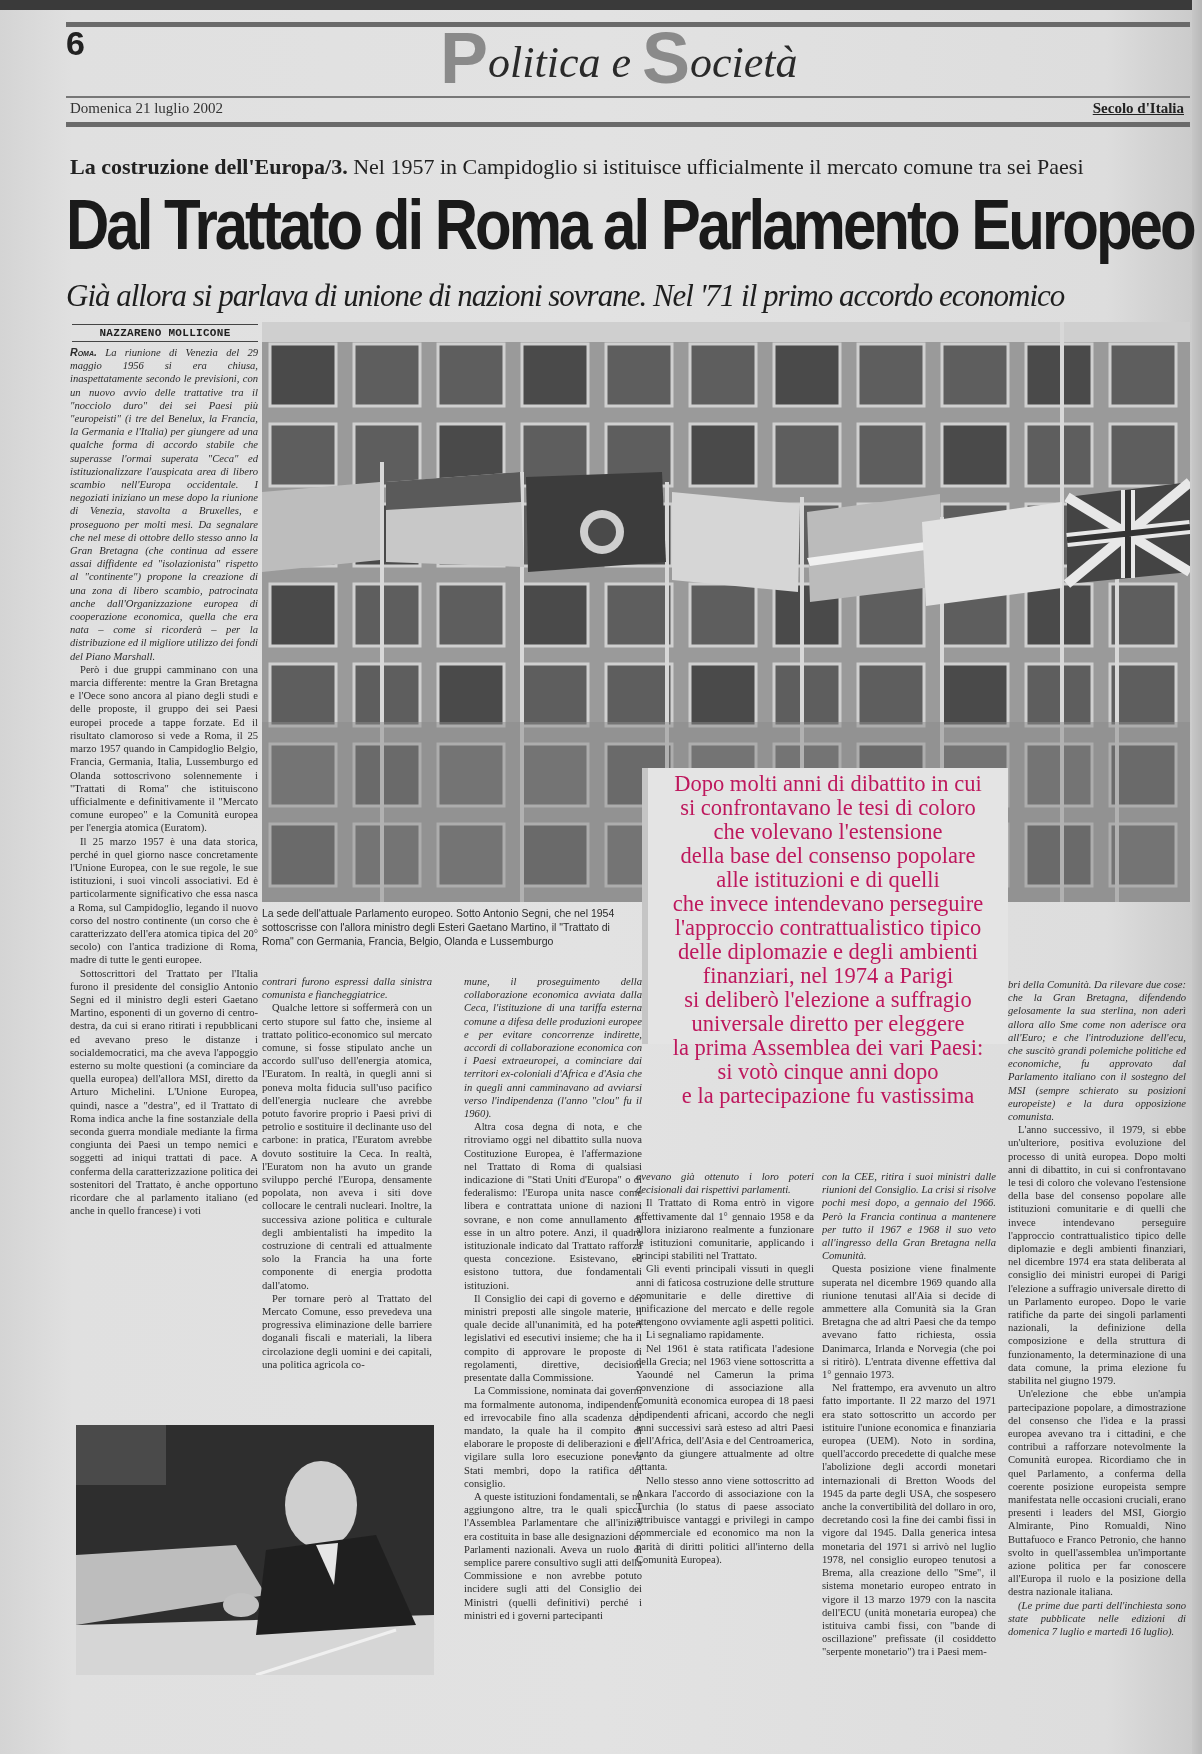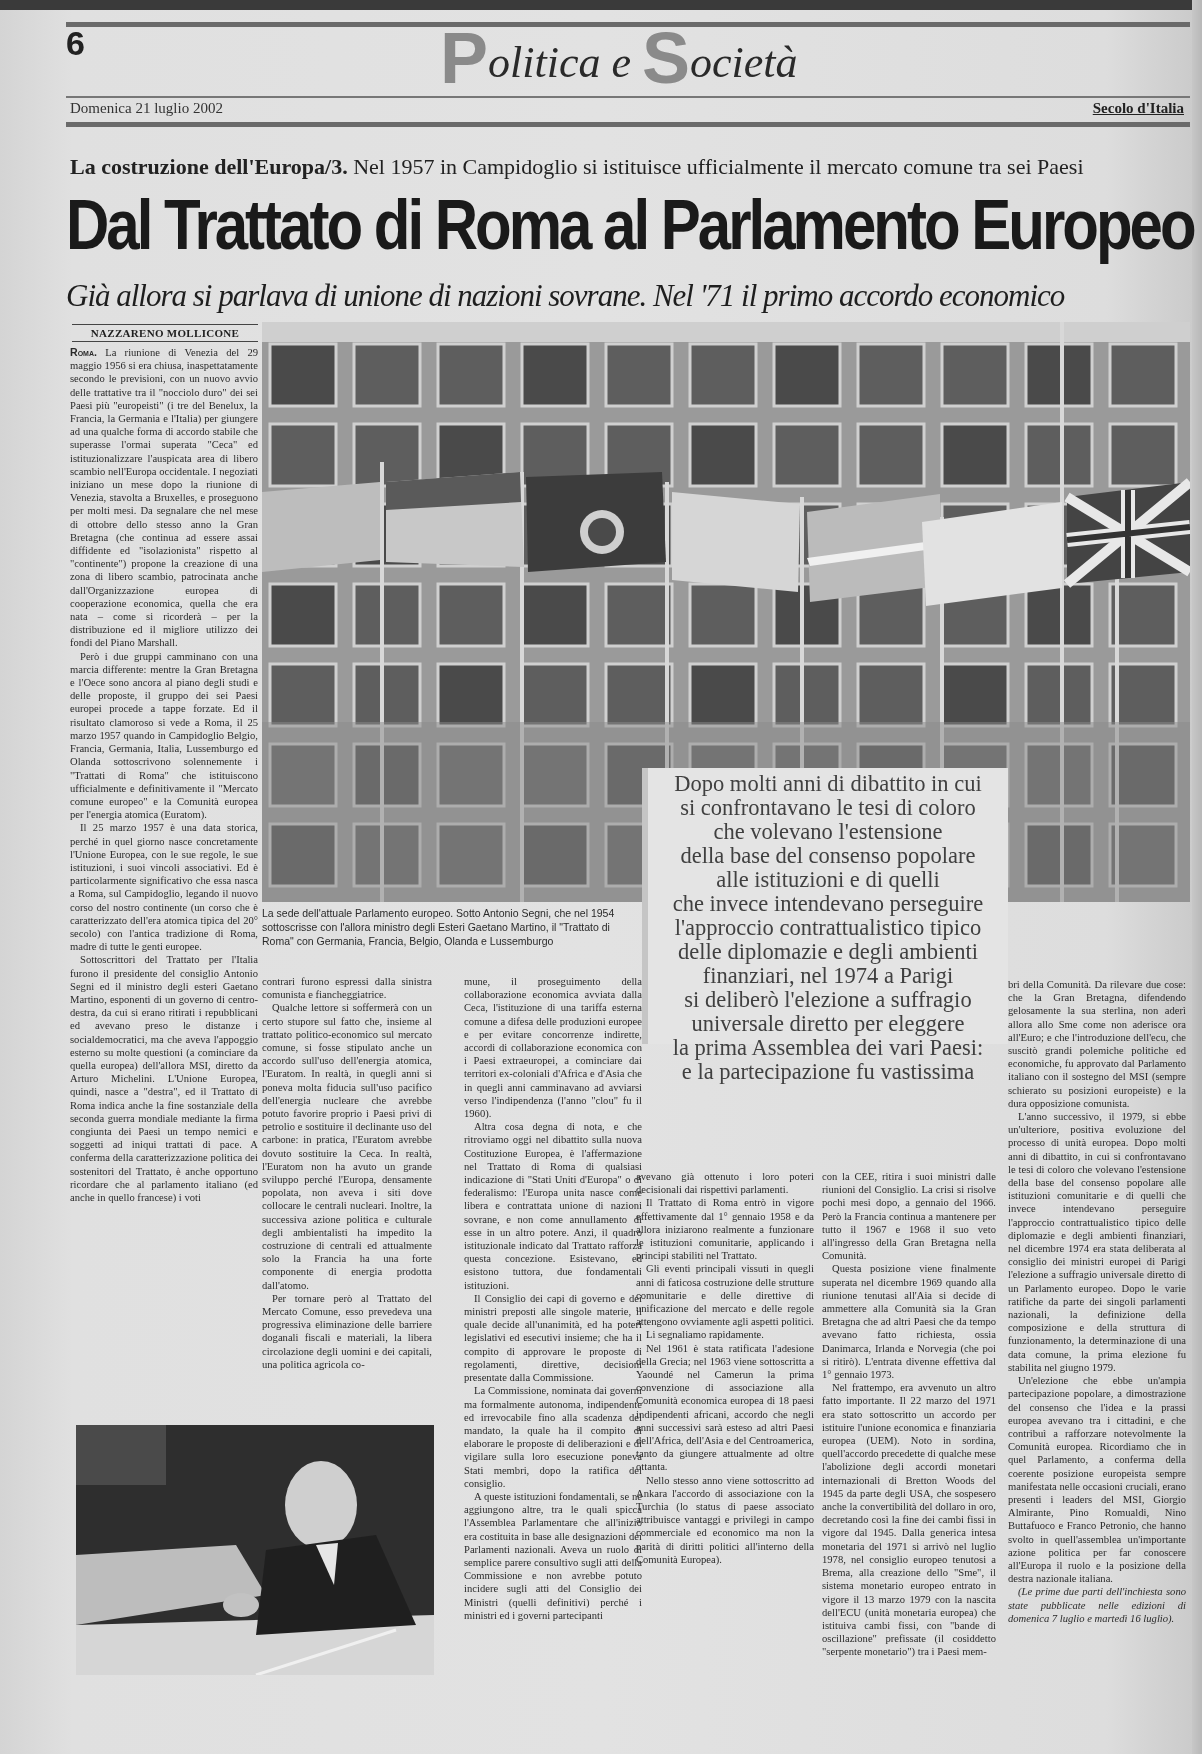--- a/index.html
+++ b/index.html
@@ -47,46 +47,46 @@
     font-family: "Liberation Sans", "DejaVu Sans", sans-serif; font-weight: bold;
     font-size: 60px; letter-spacing: -3px; color: #1a1a1a; white-space: nowrap;
     transform: scaleY(1.18); transform-origin: top left;
   }
   .deck {
     position: absolute; left: 66px; top: 278px; width: 1130px;
     font-style: italic; font-size: 31px; letter-spacing: -1px; color: #1e1e1e; white-space: nowrap;
   }
   .byline {
     position: absolute; left: 72px; top: 324px; width: 186px;
-    font-family: Liberation Serif, serif; font-weight: bold; font-size: 11px;
+    font-family: Liberation Mono, monospace; font-weight: bold; font-size: 11px;
     text-align: center; border-top: 1px solid #444; border-bottom: 1px solid #444; padding: 2px 0;
     letter-spacing: 0.3px;
   }
   .col {
     position: absolute; font-size: 10.6px; line-height: 13.2px; text-align: justify; color: #2a2a2a;
     hyphens: auto; overflow: hidden;
   }
   .col p { margin: 0; text-indent: 10px; }
-  .col p.first { text-indent: 0; }
+  .col p.first { text-indent: 0; font-style: italic; }
   .col .dateline-roma { font-family: "Liberation Sans", sans-serif; font-weight: bold; font-variant: small-caps; }
   .col .note { font-style: italic; }
   .photo-main {
     position: absolute; left: 262px; top: 322px; width: 928px; height: 580px;
     background: #6e6e6e; overflow: hidden;
   }
   .photo-main svg { display: block; }
   .caption {
     position: absolute; left: 262px; top: 906px; width: 360px;
     font-family: "Liberation Sans", "DejaVu Sans", sans-serif; font-size: 10.5px; line-height: 14px;
     color: #2a2a2a;
   }
   .pullquote {
     position: absolute; left: 648px; top: 768px; width: 360px; height: 272px;
     background: #e4e4e4; box-shadow: -6px 0 0 #c5c5c5;
-    font-size: 22.5px; line-height: 24px; text-align: center; color: #404040;
+    font-size: 22.5px; line-height: 24px; text-align: center; color: #be185d;
     padding-top: 4px;
   }
   .pullquote div { white-space: nowrap; }
   .photo-second {
     position: absolute; left: 76px; top: 1425px; width: 358px; height: 250px;
     background: #3a3a3a; overflow: hidden;
   }
   .scan-edge { position: absolute; right: 0; top: 0; width: 10px; height: 1754px;
     background: linear-gradient(90deg, #c7c7c7, #b8b8b8); }
 </style>
@@ -246,20 +246,21 @@
       <div>che volevano l'estensione</div>
       <div>della base del consenso popolare</div>
       <div>alle istituzioni e di quelli</div>
       <div>che invece intendevano perseguire</div>
       <div>l'approccio contrattualistico tipico</div>
       <div>delle diplomazie e degli ambienti</div>
       <div>finanziari, nel 1974 a Parigi</div>
       <div>si deliberò l'elezione a suffragio</div>
       <div>universale diretto per eleggere</div>
       <div>la prima Assemblea dei vari Paesi:</div>
+      <div>si votò cinque anni dopo</div>
       <div>e la partecipazione fu vastissima</div>
     </div>
 
   <div class="col" style="left:262px; top:975px; width:170px; height:450px;">
     <p class="first">contrari furono espressi dalla sinistra comunista e fiancheggiatrice.</p>
     <p>Qualche lettore si soffermerà con un certo stupore sul fatto che, insieme al trattato politico-economico sul mercato comune, si fosse stipulato anche un accordo sull'uso dell'energia atomica, l'Euratom. In realtà, in quegli anni si poneva molta fiducia sull'uso pacifico dell'energia nucleare che avrebbe potuto favorire proprio i Paesi privi di petrolio e sostituire il declinante uso del carbone: in pratica, l'Euratom avrebbe dovuto sostituire la Ceca. In realtà, l'Euratom non ha avuto un grande sviluppo perché l'Europa, densamente popolata, non aveva i siti dove collocare le centrali nucleari. Inoltre, la successiva azione politica e culturale degli ambientalisti ha impedito la costruzione di centrali ed attualmente solo la Francia ha una forte componente di energia prodotta dall'atomo.</p>
     <p>Per tornare però al Trattato del Mercato Comune, esso prevedeva una progressiva eliminazione delle barriere doganali fiscali e materiali, la libera circolazione degli uomini e dei capitali, una politica agricola co-</p>
   </div>
 
   <div class="col" style="left:446px; top:975px; width:178px; height:720px;margin-left:18px;">

